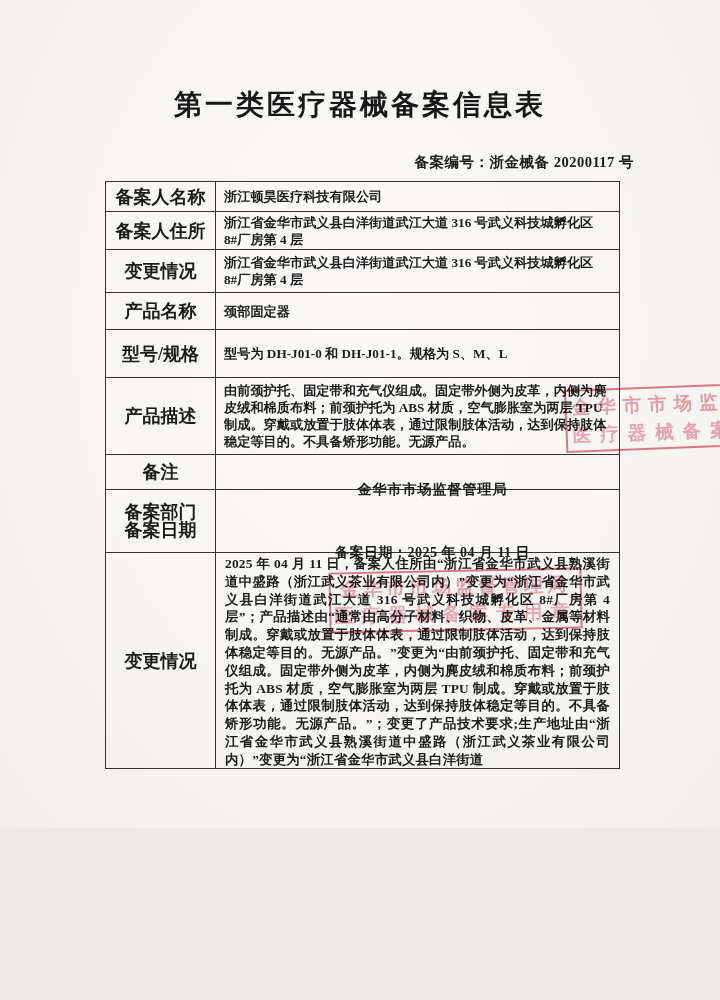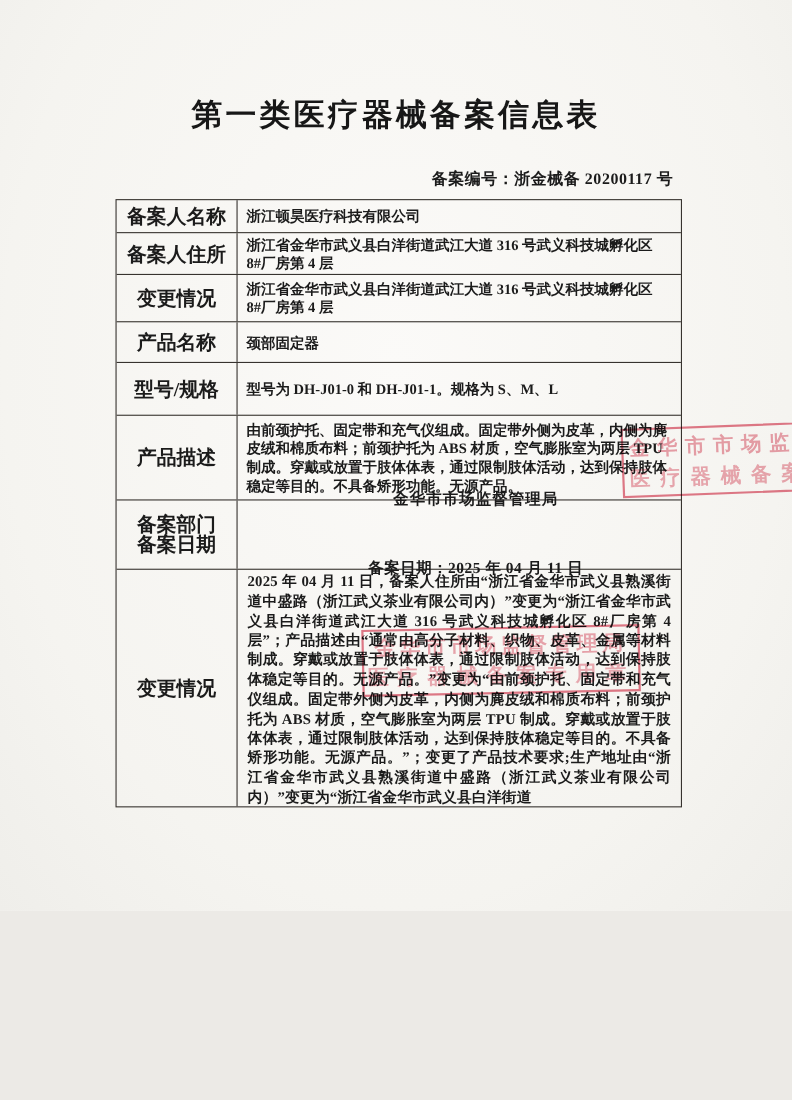--- a/index.html
+++ b/index.html
@@ -13,21 +13,21 @@
     background:#f7f6f3;
     background-image:radial-gradient(ellipse at 50% 40%, #fbfaf8 0%, #f5f4f0 70%, #efeeea 100%);
     color:#1b1b1b;
   }
   .title{
     position:absolute;top:86px;left:0;width:100%;
     text-align:center;font-size:28px;font-weight:bold;letter-spacing:3px;
     color:#171717;
   }
   .record-no{
-    position:absolute;top:153px;right:108px;
+    position:absolute;top:153px;right:86px;
     font-size:14.5px;font-weight:bold;letter-spacing:.5px;
   }
   .info-table{
     position:absolute;left:105px;top:181px;width:513px;
     border:1.6px solid #37332f;
     background:transparent;
   }
   .row{display:flex;border-bottom:1.4px solid #37332f;box-sizing:border-box;}
   .row:last-child{border-bottom:none;}
   .cell{box-sizing:border-box;}
@@ -117,20 +117,24 @@
       <div class="cell label">型号/规格</div>
       <div class="cell value">型号为 DH-J01-0 和 DH-J01-1。规格为 S、M、L</div>
     </div>
 
     <div class="row h-r6">
       <div class="cell label">产品描述</div>
       <div class="cell value">由前颈护托、固定带和充气仪组成。固定带外侧为皮革，内侧为麂皮绒和棉质布料；前颈护托为 ABS 材质，空气膨胀室为两层 TPU 制成。穿戴或放置于肢体体表，通过限制肢体活动，达到保持肢体稳定等目的。不具备矫形功能。无源产品。</div>
     </div>
 
 
+    <div class="row h-r8">
+      <div class="cell label">备注</div>
+      <div class="cell value"></div>
+    </div>
 
     <div class="row h-r9">
       <div class="cell label">备案部门
 备案日期</div>
       <div class="cell value r9-value">
         <div class="r9-line1">金华市市场监督管理局</div>
         <div class="r9-line2">备案日期：2025 年 04 月 11 日</div>
       </div>
     </div>
 

